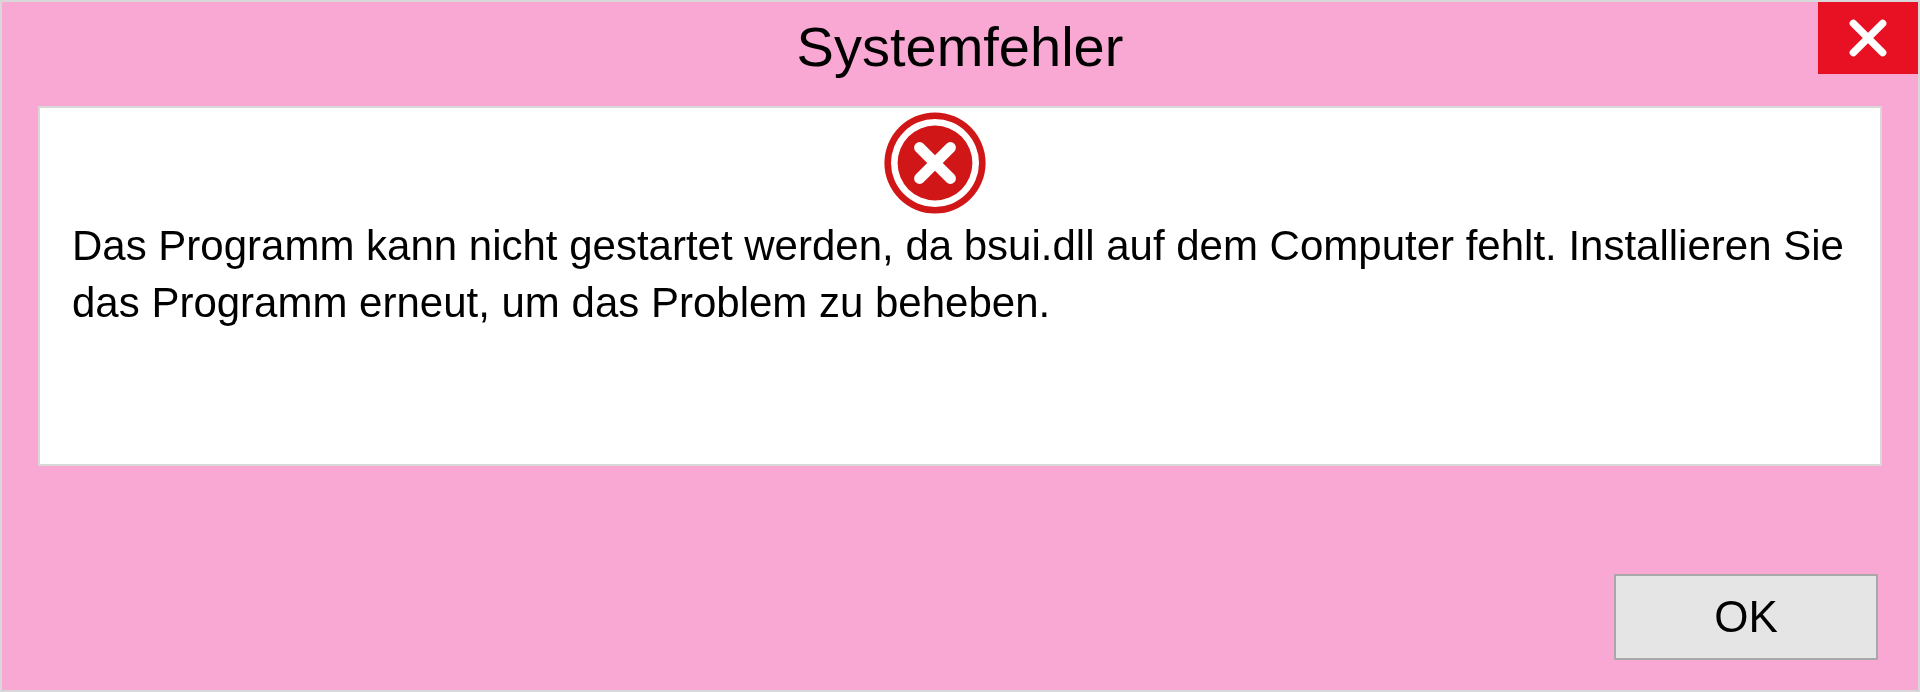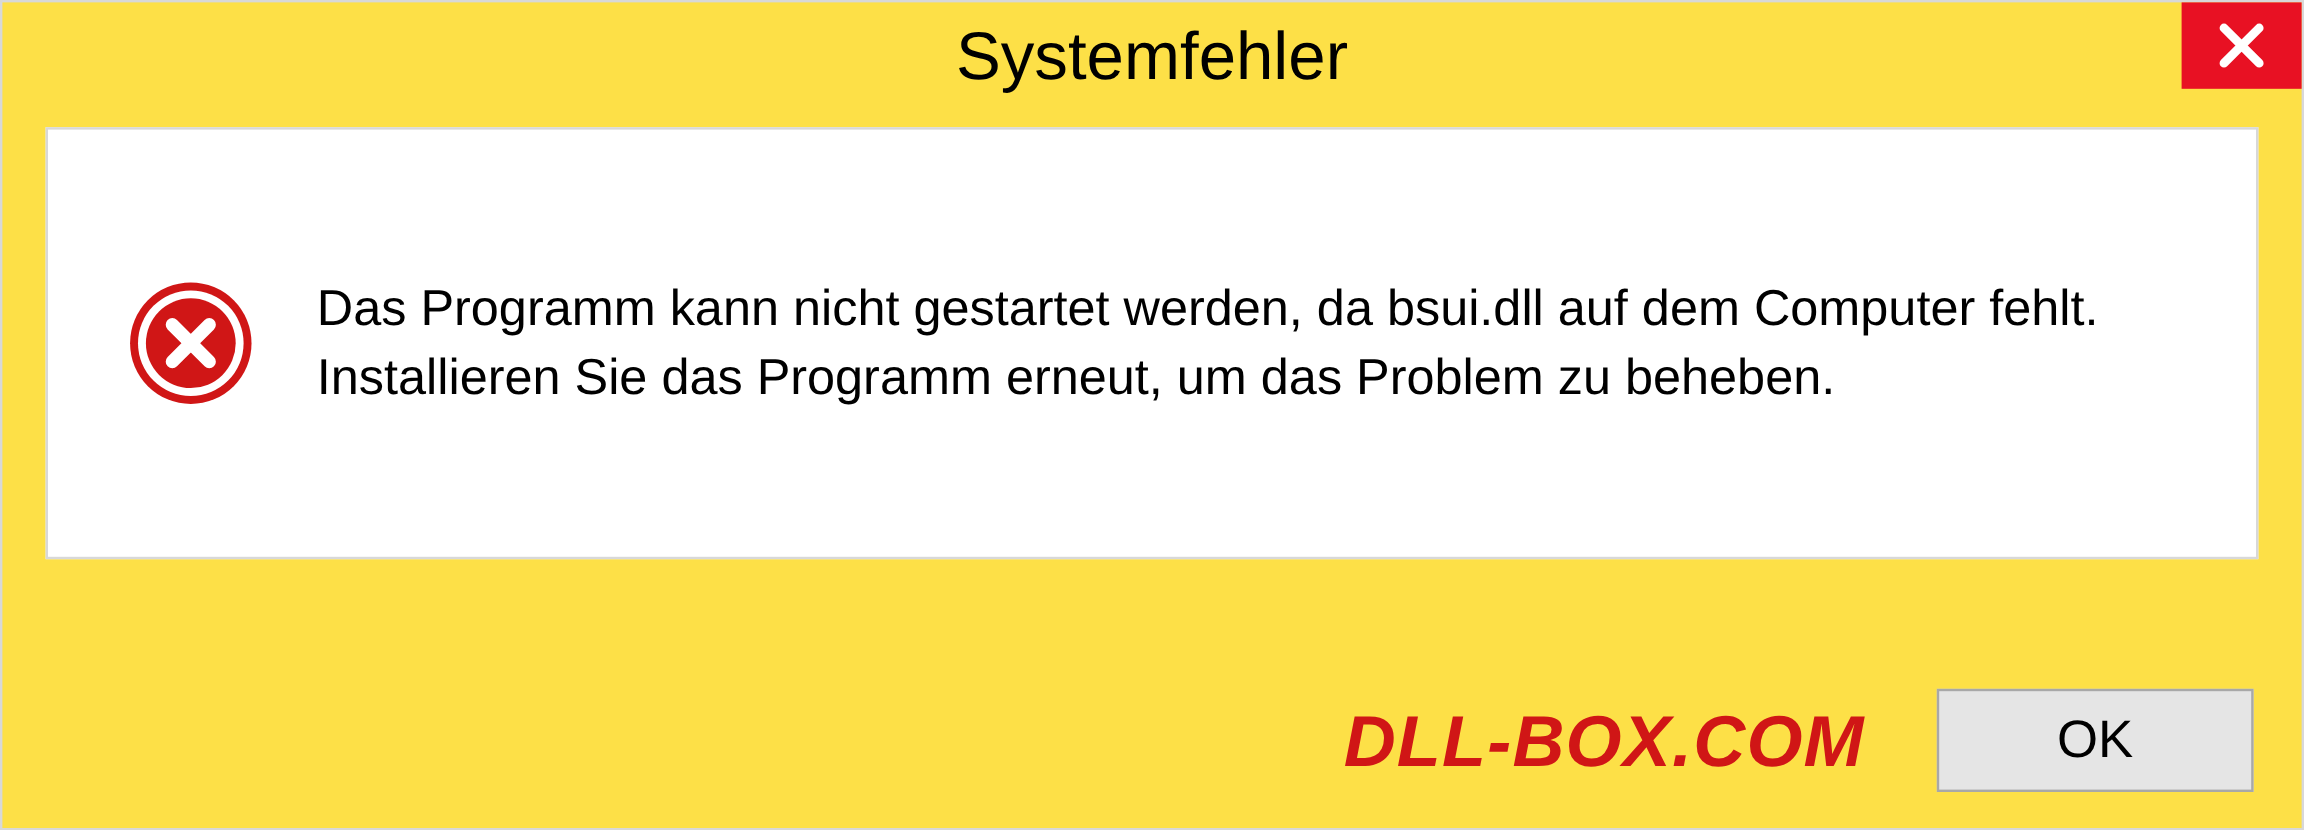--- a/index.html
+++ b/index.html
@@ -10,21 +10,21 @@
     body {
       font-family: "Segoe UI", Tahoma, Geneva, sans-serif;
       background: #f0f0f0;
       width: 1920px;
       height: 692px;
       overflow: hidden;
     }
     .dialog {
       width: 1920px;
       height: 692px;
-      background: #fde047;
+      background: #f9a8d4;
       border: 2px solid #d8d8d8;
       position: relative;
     }
     .titlebar {
       display: flex;
       align-items: flex-start;
       justify-content: center;
       position: relative;
       height: 90px;
       padding-top: 12px;
@@ -50,21 +50,22 @@
       width: 44px;
       height: 44px;
     }
     .content-panel {
       margin: 14px 36px 0 36px;
       background: #ffffff;
       border: 2px solid #d8d8d8;
       height: 360px;
       display: flex;
       align-items: center;
-      padding: 0 64px;
+      padding: 0 32px;
+      flex-direction: column;
     }
     .error-icon-wrap {
       flex-shrink: 0;
       margin-right: 50px;
     }
     .error-icon-wrap svg {
       width: 110px;
       height: 110px;
       display: block;
     }
@@ -125,16 +126,15 @@
         <circle cx="50" cy="50" r="46" fill="#d01616"></circle>
         <circle cx="50" cy="50" r="40" fill="#ffffff"></circle>
         <circle cx="50" cy="50" r="34" fill="#d01616"></circle>
         <path d="M36 36 L64 64 M64 36 L36 64" stroke="#ffffff" stroke-width="10" stroke-linecap="round" fill="none"></path>
       </svg>
     </div>
     <div class="message-text">Das Programm kann nicht gestartet werden, da bsui.dll auf dem Computer fehlt. Installieren Sie das Programm erneut, um das Problem zu beheben.</div>
   </div>
 
   <div class="footer">
-    <div class="watermark">DLL-BOX.COM</div>
     <div class="ok-button">OK</div>
   </div>
 </div>
 
 </body></html>

